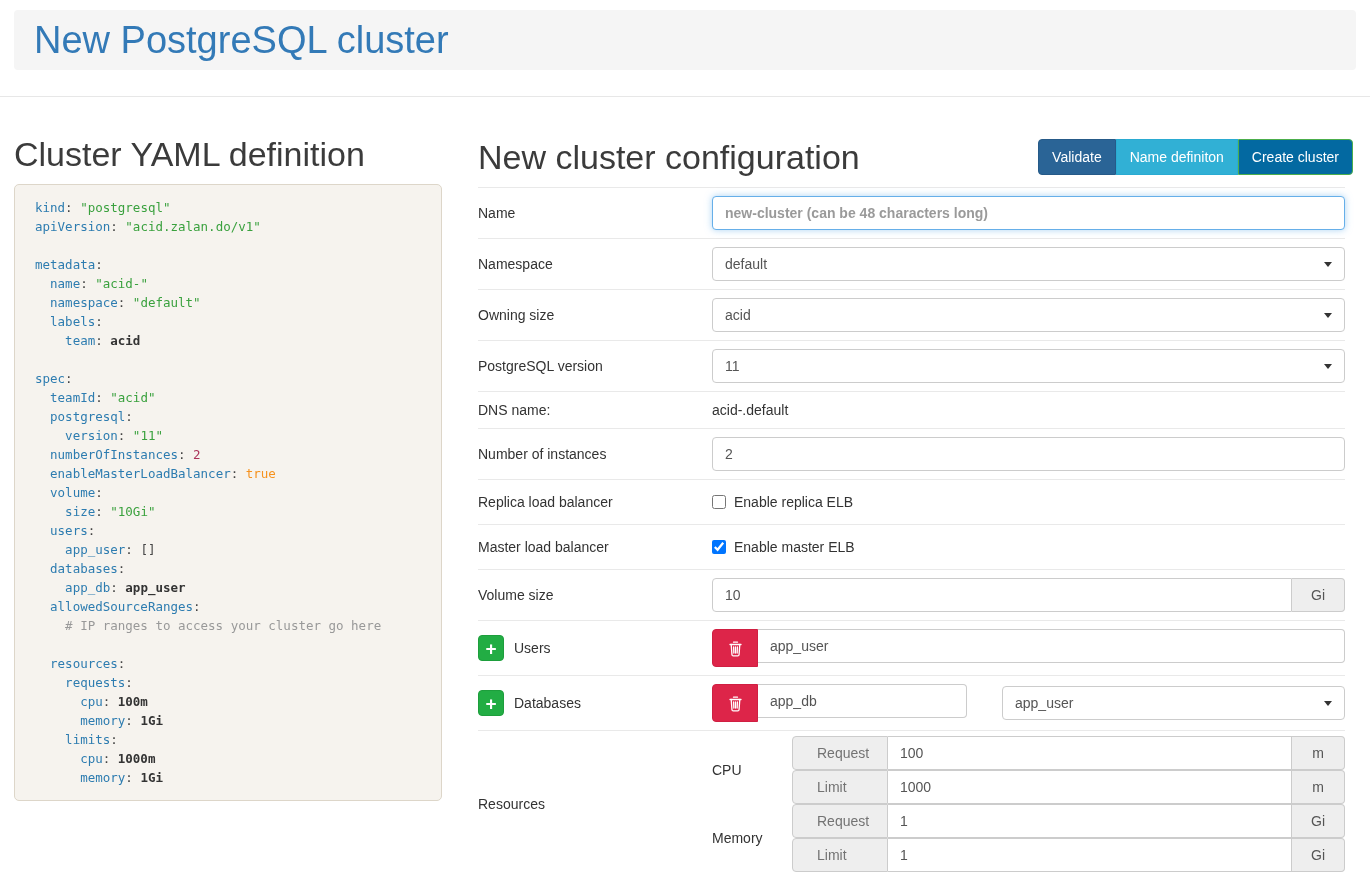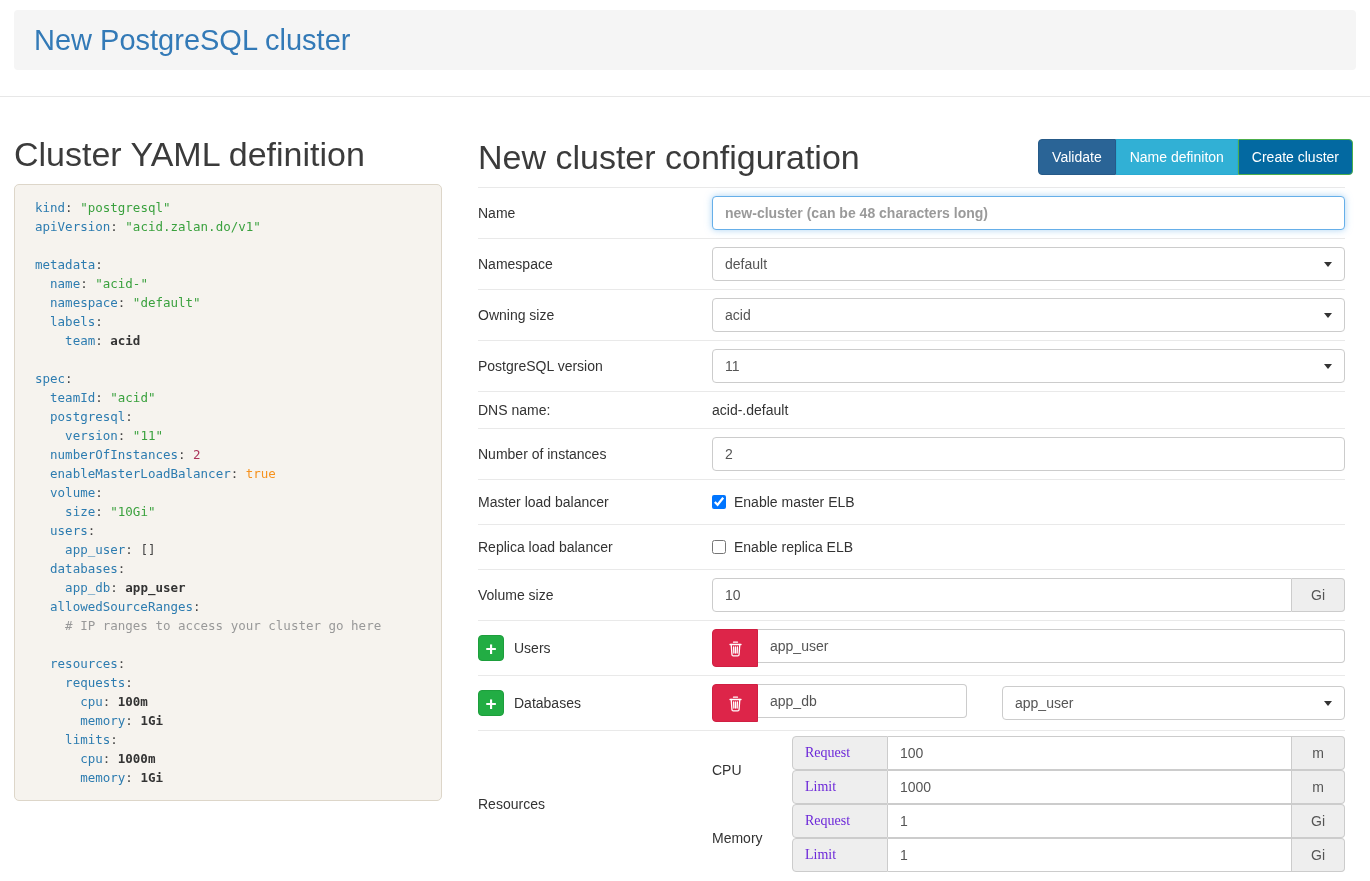--- a/index.html
+++ b/index.html
@@ -8,21 +8,21 @@
     width:1370px; height:881px; overflow:hidden;
     background:#fff; color:#333;
     font-family:"Liberation Sans", sans-serif;
     font-size:14px;
   }
   
   .header-bar {
     margin:10px 14px 0 14px; height:60px; background:#f5f5f5;
     border-radius:4px; display:flex; align-items:center; padding:0 20px;
   }
-  .header-title { font-size:29px; color:#337ab7; font-weight:400; }
+  .header-title { font-size:38px; color:#337ab7; font-weight:400; }
   .top-divider { height:1px; background:#e7e7e7; margin-top:26px; }
 
   
   .content { display:flex; padding:0 17px 0 14px; }
   .left-col { flex:0 0 428px; margin-right:36px; }
   .right-col { flex:1; min-width:0; }
   .panel-heading { font-size:34px; color:#3b3b3b; font-weight:400; margin:0; line-height:31px; }
   .left-col .panel-heading { margin-top:42px; }
 
   
@@ -109,21 +109,21 @@
   .db-owner { margin-left:35px; flex:1; }
 
   
   .res-col { flex:1; min-width:0; }
   .res-pair { display:flex; align-items:center; }
   .res-sub { width:80px; flex:0 0 80px; color:#333; }
   .res-groups { flex:1; min-width:0; }
   .rgroup { display:flex; height:34px; align-items:stretch; }
   .rprefix {
     flex:0 0 96px; background:#eee; border:1px solid #ccc; border-radius:4px 0 0 4px;
-    display:flex; align-items:center; padding-left:12px; color:#6d28d9;font-family:Liberation Serif, serif;
+    display:flex; align-items:center; padding-left:24px; color:#737373;
   }
   .rgroup .tinput { border-radius:0; border-left:0; height:34px; }
   .rsuffix {
     flex:0 0 53px; background:#eee; border:1px solid #ccc; border-left:0;
     border-radius:0 4px 4px 0; display:flex; align-items:center; justify-content:center; color:#555;
   }
 </style>
 </head>
 <body>
 
@@ -203,32 +203,32 @@
       </div>
 
       <div class="frow">
         <div class="flabel">Number of instances</div>
         <div class="fctrl">
           <input class="tinput" type="text" value="2" style="">
         </div>
       </div>
 
       <div class="frow cb">
+        <div class="flabel">Replica load balancer</div>
+        <div class="fctrl">
+          <input type="checkbox" class="cbx" style="">
+          <span>Enable replica ELB</span>
+        </div>
+      </div>
+
+      <div class="frow cb">
         <div class="flabel">Master load balancer</div>
         <div class="fctrl">
           <input type="checkbox" class="cbx" checked="" style="">
           <span>Enable master ELB</span>
-        </div>
-      </div>
-
-      <div class="frow cb">
-        <div class="flabel">Replica load balancer</div>
-        <div class="fctrl">
-          <input type="checkbox" class="cbx" style="">
-          <span>Enable replica ELB</span>
         </div>
       </div>
 
       <div class="frow">
         <div class="flabel">Volume size</div>
         <div class="fctrl">
           <div class="igroup">
             <input class="tinput" type="text" value="10" style="">
             <span class="addon">Gi</span>
           </div>

